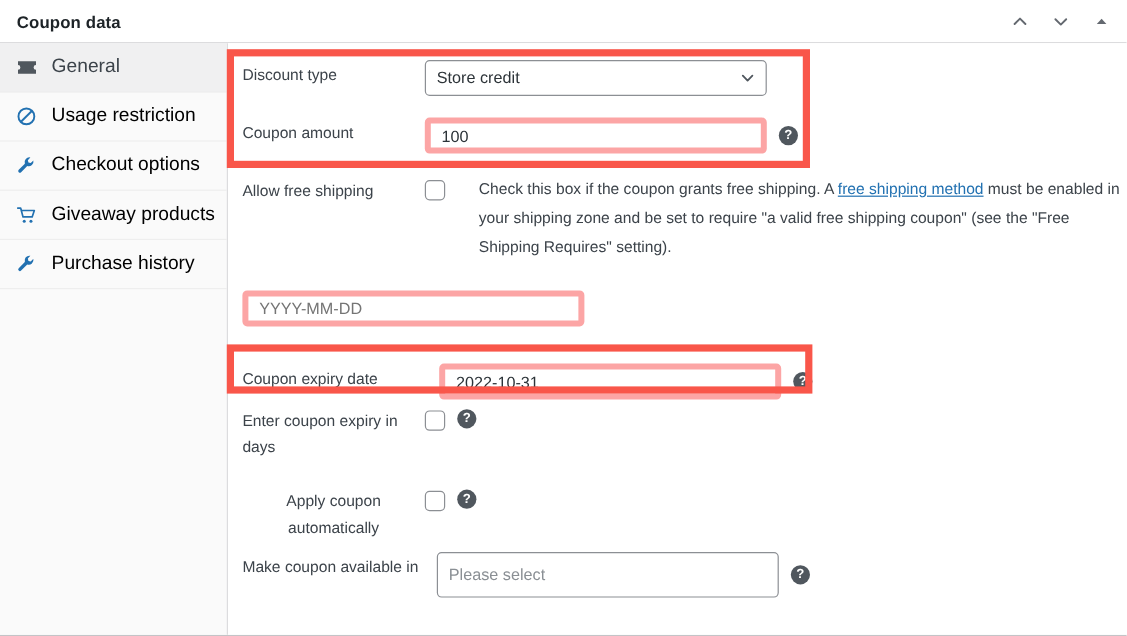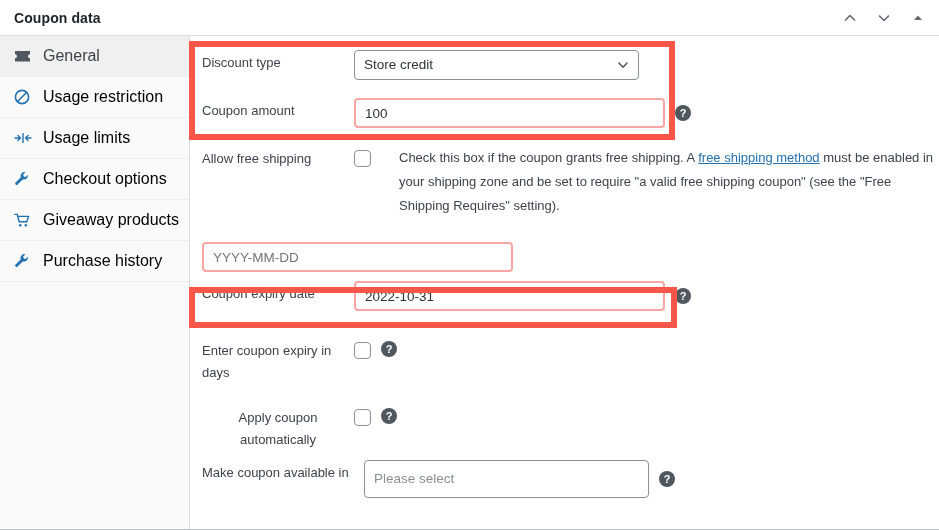--- a/index.html
+++ b/index.html
@@ -117,23 +117,23 @@
     line-height: 22px;
     padding-top: 2px;
   }
   .ctrl {
     flex: 1;
     display: flex;
     align-items: flex-start;
   }
 
   .txtbox {
-    width: 311px;
+    width: 285px;
     height: 30px;
-    border: 2px solid #fca5a5;
+    border: 5px solid #fca5a5;
     border-radius: 4px;
     background: #fff;
     font-size: 13.5px;
     color: #2c3338;
     padding: 0 9px;
     line-height: 28px;
     font-family: "Liberation Sans", sans-serif;
     outline: none;
   }
   .selbox {
@@ -249,30 +249,20 @@
       <div class="tab">
         <span class="tab-ico">
           <svg width="16" height="16" viewBox="0 0 16 16">
               <circle cx="8" cy="8" r="6.6" fill="none" stroke="currentColor" stroke-width="1.6"></circle>
               <line x1="3.5" y1="12.5" x2="12.5" y2="3.5" stroke="currentColor" stroke-width="1.6"></line>
             </svg>
         </span>
         <span class="tab-label">Usage restriction</span>
       </div>
 
-      <div class="tab">
-        <span class="tab-ico">
-          <svg width="18" height="14" viewBox="0 0 18 14">
-              <line x1="9" y1="2" x2="9" y2="12" stroke="currentColor" stroke-width="1.4"></line>
-              <path d="M1 7h5M4 4.6 6.4 7 4 9.4" fill="none" stroke="currentColor" stroke-width="1.4" stroke-linecap="round" stroke-linejoin="round"></path>
-              <path d="M17 7h-5M14 4.6 11.6 7 14 9.4" fill="none" stroke="currentColor" stroke-width="1.4" stroke-linecap="round" stroke-linejoin="round"></path>
-            </svg>
-        </span>
-        <span class="tab-label">Usage limits</span>
-      </div>
 
       <div class="tab">
         <span class="tab-ico">
           <svg width="16" height="16" viewBox="0 0 16 16">
               <path d="M11.3 1.2a4 4 0 00-4.6 5.2L1.6 11.5a1.4 1.4 0 102 2l5.1-5.1a4 4 0 005.1-4.7l-2.2 2.2-1.9-.5-.5-1.9 2.1-2.3z" fill="currentColor"></path>
             </svg>
         </span>
         <span class="tab-label">Checkout options</span>
       </div>
 
@@ -329,21 +319,21 @@
           <span class="desc"><span>Check this box if the coupon grants free shipping. A </span><a href="#">free shipping method</a><span> must be enabled in your shipping zone and be set to require "a valid free shipping coupon" (see the "Free Shipping Requires" setting).</span></span>
         </div>
       </div>
 
       <div class="field row-abs" style="top:206px;">
         <div class="ctrl">
           <input class="txtbox" type="text" placeholder="YYYY-MM-DD" style="">
         </div>
       </div>
 
-      <div class="field row-abs" style="top:245px;">
+      <div class="field row-abs" style="top:267px;gap:12px;">
         <div class="lbl">Coupon expiry date</div>
         <div class="ctrl">
           <input class="txtbox" type="text" value="2022-10-31" style="">
           <span class="helpicon">?</span>
         </div>
       </div>
 
       <div class="field row-abs" style="top:302px;">
         <div class="lbl">Enter coupon expiry in days</div>
         <div class="ctrl">

